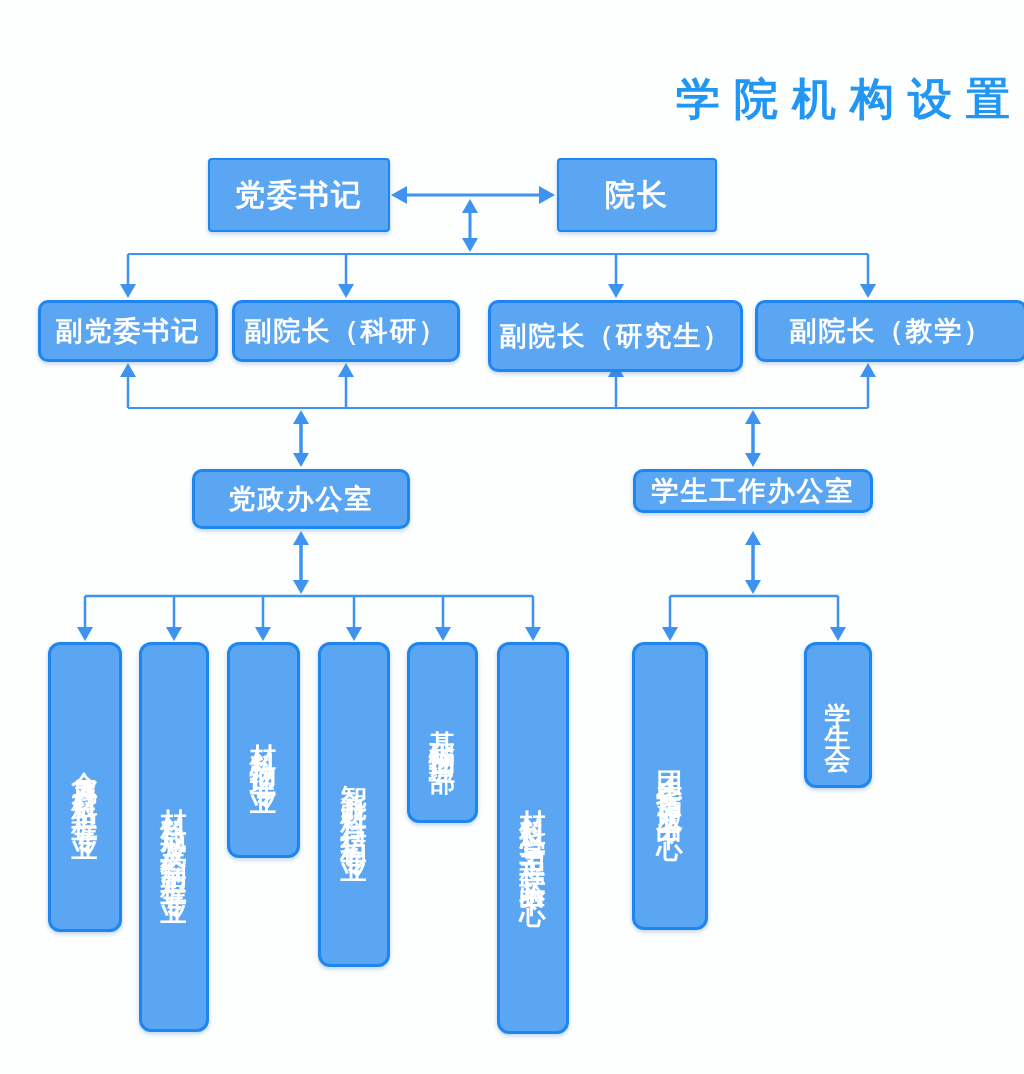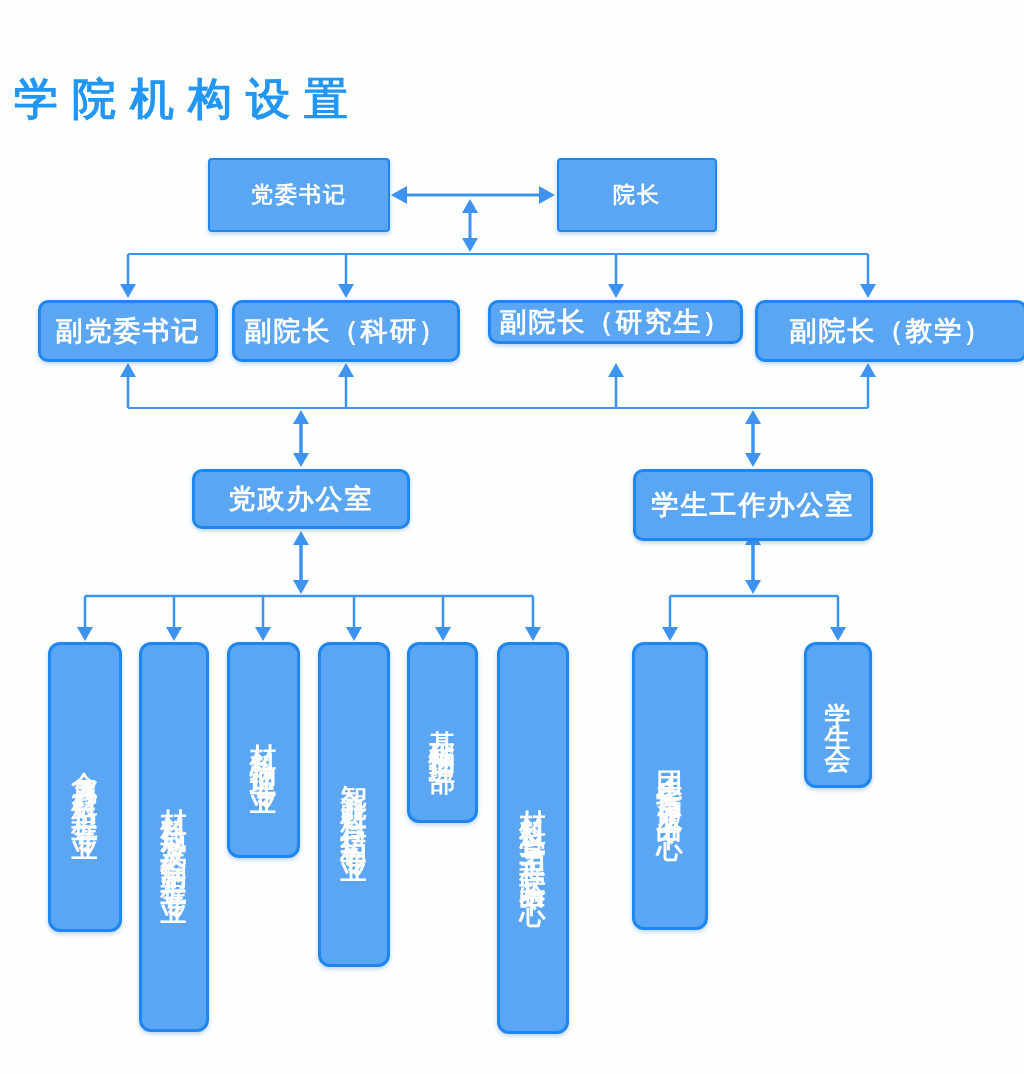--- a/index.html
+++ b/index.html
@@ -4,35 +4,35 @@
 <style>
   html,body{margin:0;padding:0;background:#fdfefe;}
   .canvas{
     position:relative;width:1024px;height:1074px;overflow:hidden;
     background:#fdfefe;
     font-family:"Liberation Sans","DejaVu Sans",sans-serif;
   }
   #connectors{position:absolute;left:0;top:0;z-index:0;}
   .title{
     position:absolute;left:0;top:70px;width:1024px;
-    text-align:left;font-size:44px;font-weight:bold;
+    text-align:right;font-size:44px;font-weight:bold;
     letter-spacing:14px;color:var(--title,#2196F3);z-index:2;
     text-indent:14px;
   }
   .node{
     position:absolute;z-index:1;box-sizing:border-box;
     display:flex;align-items:center;justify-content:center;
     background:var(--fill,#5BA6F3);
     border:3px solid var(--border,#1E86EE);
     border-radius:10px;
     color:#fff;font-weight:bold;font-size:27px;letter-spacing:2px;
     box-shadow:0 2px 4px rgba(21,101,192,.28);
     white-space:nowrap;
   }
-  .node.sq{border-radius:4px;border-width:2.5px;font-size:22px;}
+  .node.sq{border-radius:4px;border-width:2.5px;font-size:30px;}
   .vnode{
     position:absolute;z-index:1;box-sizing:border-box;
     display:flex;align-items:center;justify-content:center;
     background:var(--fill,#5BA6F3);
     border:3px solid var(--border,#1E86EE);
     border-radius:12px;
     box-shadow:0 2px 4px rgba(21,101,192,.28);
   }
   .vnode span{
     writing-mode:vertical-rl;text-orientation:upright;
@@ -102,25 +102,25 @@
       <polygon points="838,641 830,627 846,627" fill="#3E93F0"></polygon>
     </svg>
 
   <div class="title">学院机构设置</div>
 
   <div class="node sq" style="left:208px;top:158px;width:182px;height:74px;">党委书记</div>
   <div class="node sq" style="left:557px;top:158px;width:160px;height:74px;text-align:right;">院长</div>
 
   <div class="node" style="left:38px;top:300px;width:180px;height:62px;">副党委书记</div>
   <div class="node" style="left:232px;top:300px;width:228px;height:62px;">副院长（科研）</div>
-  <div class="node" style="left:488px;top:300px;width:255px;height:44px;">副院长（研究生）</div>
+  <div class="node" style="left:488px;top:300px;width:255px;height:72px;">副院长（研究生）</div>
   <div class="node" style="left:755px;top:300px;width:272px;height:62px;">副院长（教学）</div>
 
   <div class="node" style="left:192px;top:469px;width:218px;height:60px;">党政办公室</div>
-  <div class="node" style="left:633px;top:469px;width:240px;height:72px;">学生工作办公室</div>
+  <div class="node" style="left:633px;top:469px;width:240px;height:44px;">学生工作办公室</div>
 
   <div class="vnode" style="left:48px;top:642px;width:74px;height:290px;">
     <span>金属材料工程专业</span>
   </div>
   <div class="vnode" style="left:139px;top:642px;width:70px;height:390px;">
     <span>材料成型及控制工程专业</span>
   </div>
   <div class="vnode" style="left:227px;top:642px;width:73px;height:216px;">
     <span>材料物理专业</span>
   </div>

